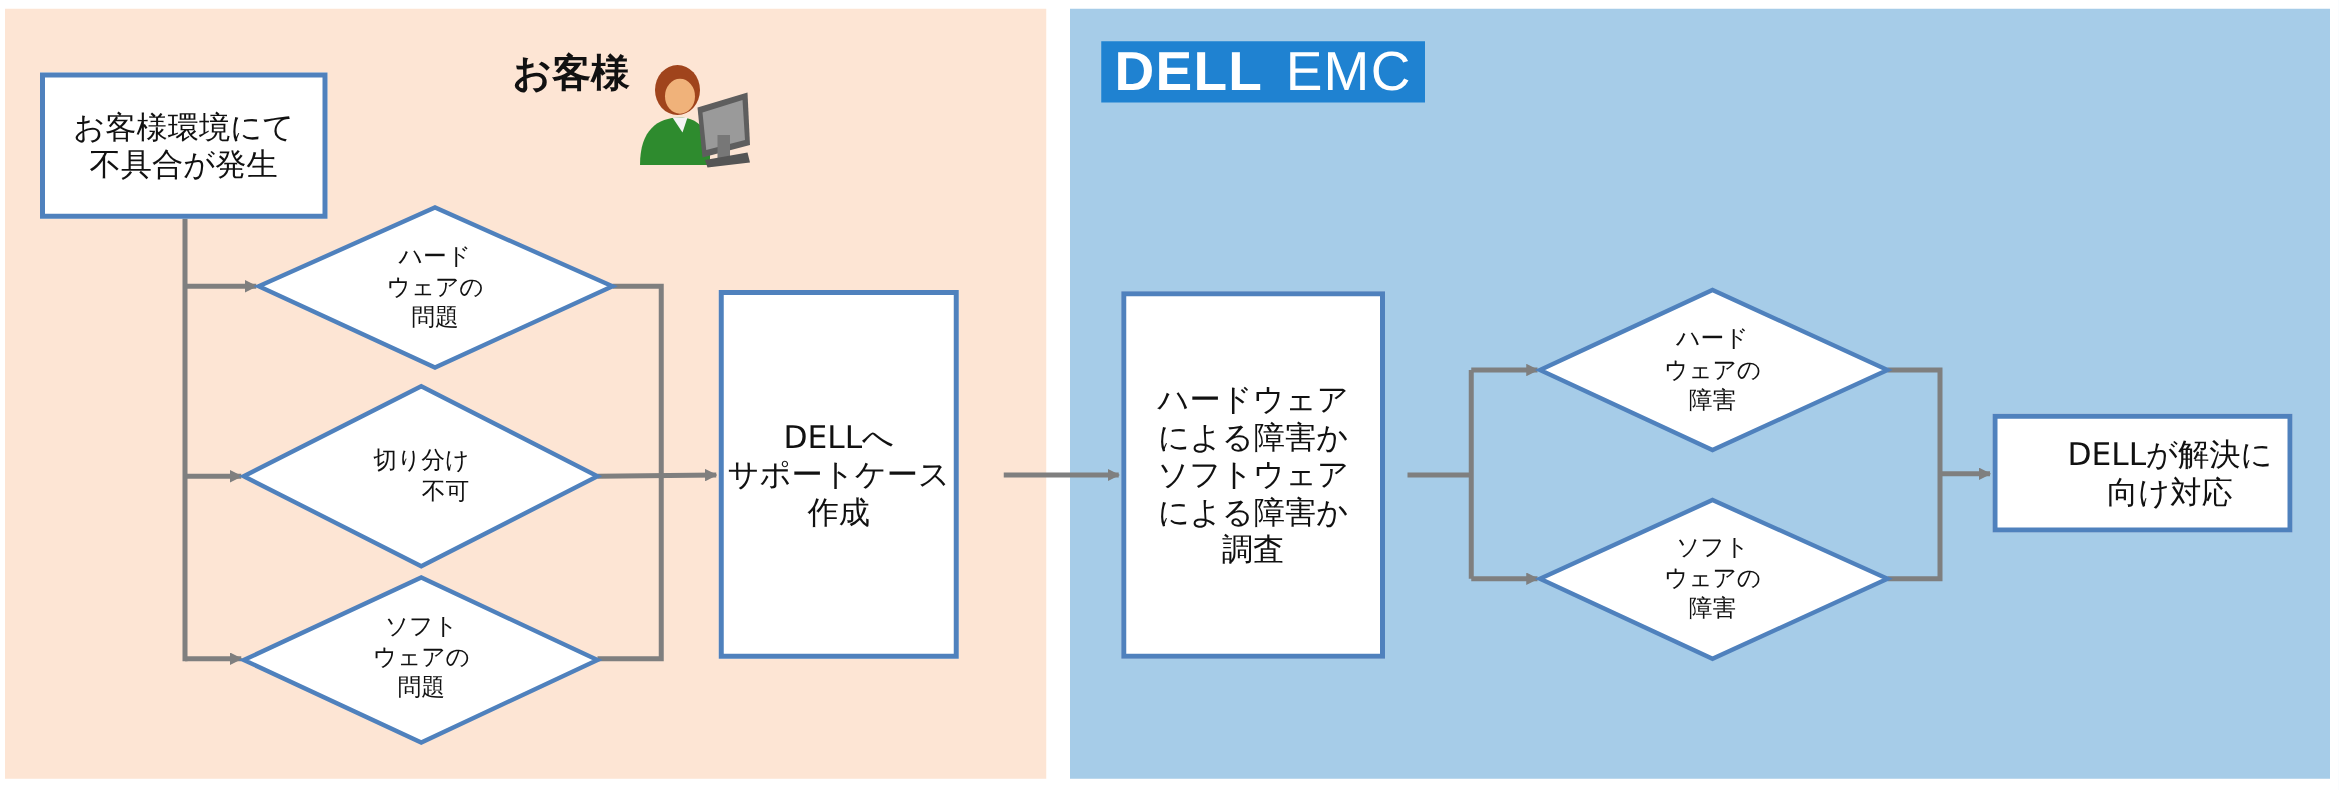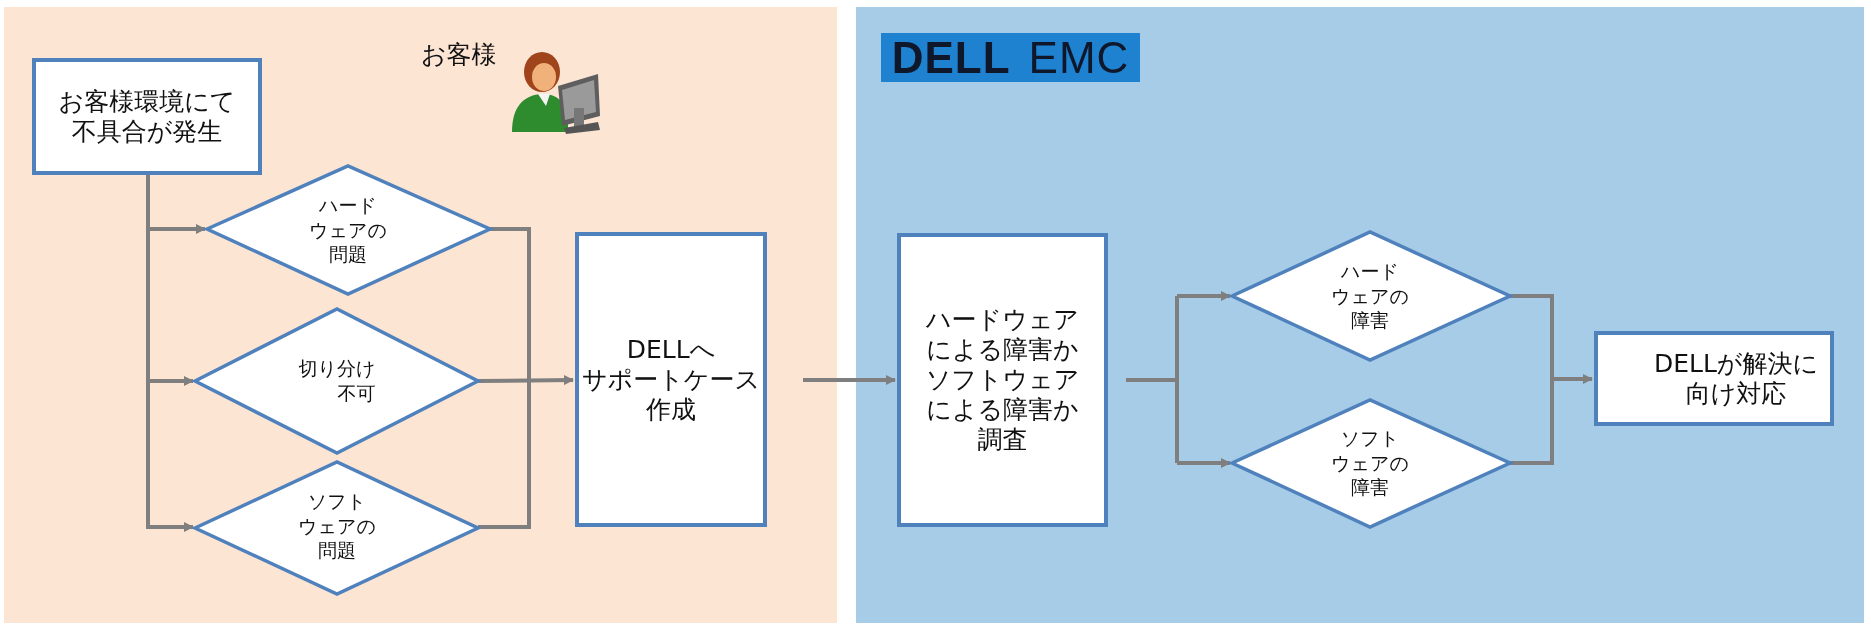--- a/index.html
+++ b/index.html
@@ -7,24 +7,24 @@
          font-family: "DejaVu Sans", "Liberation Sans", sans-serif; color: #111; }
   .panel { position: absolute; }
   #panel-customer { left: 4px; top: 7px; width: 833px; height: 616px; background: #fde5d4; }
   #panel-dell { left: 856px; top: 7px; width: 1008px; height: 616px; background: #a6cce8; }
   svg#flow { position: absolute; left: 0; top: 0; width: 1871px; height: 632px; }
   .box { position: absolute; background: #ffffff; border: 4px solid #4f81bd; box-sizing: border-box;
          display: flex; align-items: center; justify-content: center; text-align: center; }
   .box span { white-space: pre-line; line-height: 1.2; }
   .dlabel { position: absolute; display: flex; align-items: center; justify-content: center;
             text-align: center; white-space: pre-line; line-height: 1.3; font-size: 19px; }
-  #customer-label { position: absolute; left: 421px; top: 38px; font-size: 25px; }
+  #customer-label { position: absolute; left: 410px; top: 38px; font-size: 31px; font-weight: bold; }
   #customer-icon { position: absolute; left: 508px; top: 46px; width: 96px; height: 90px; }
   #logo { position: absolute; left: 881px; top: 33px; width: 259px; height: 49px; background: #1f82d1;
-          display: flex; align-items: center; justify-content: center; color: #0f172a;
+          display: flex; align-items: center; justify-content: center; color: #ffffff;
           font-family: "Liberation Sans", sans-serif; font-size: 44px; letter-spacing: 1px; }
   #logo .dell { font-weight: bold; }
   #logo .emc { font-weight: normal; margin-left: 18px; }
 </style>
 </head>
 <body>
 
 <div class="panel" id="panel-customer"></div>
 <div class="panel" id="panel-dell"></div>
 

